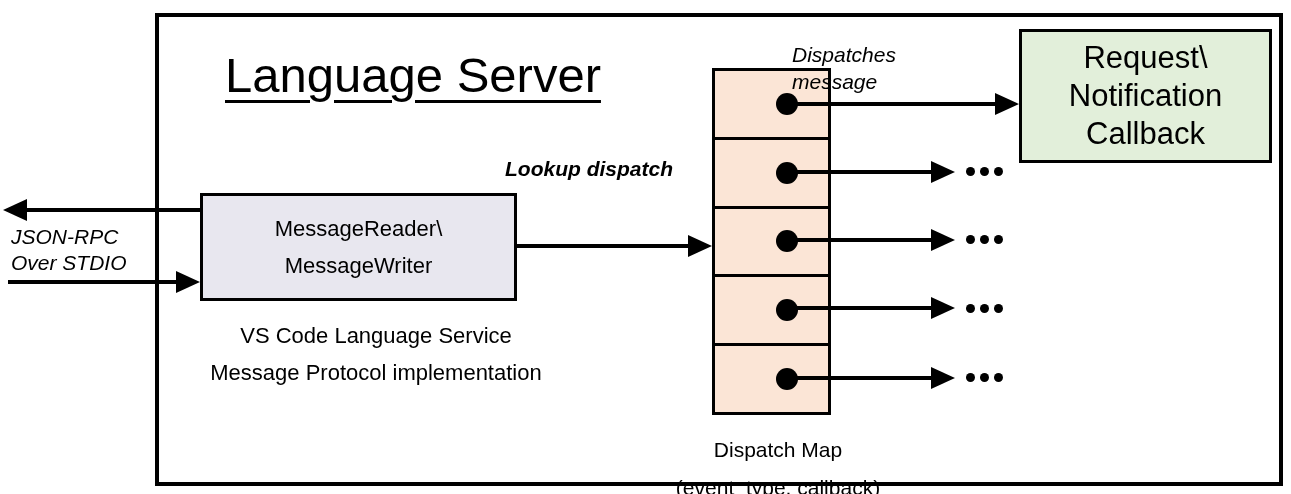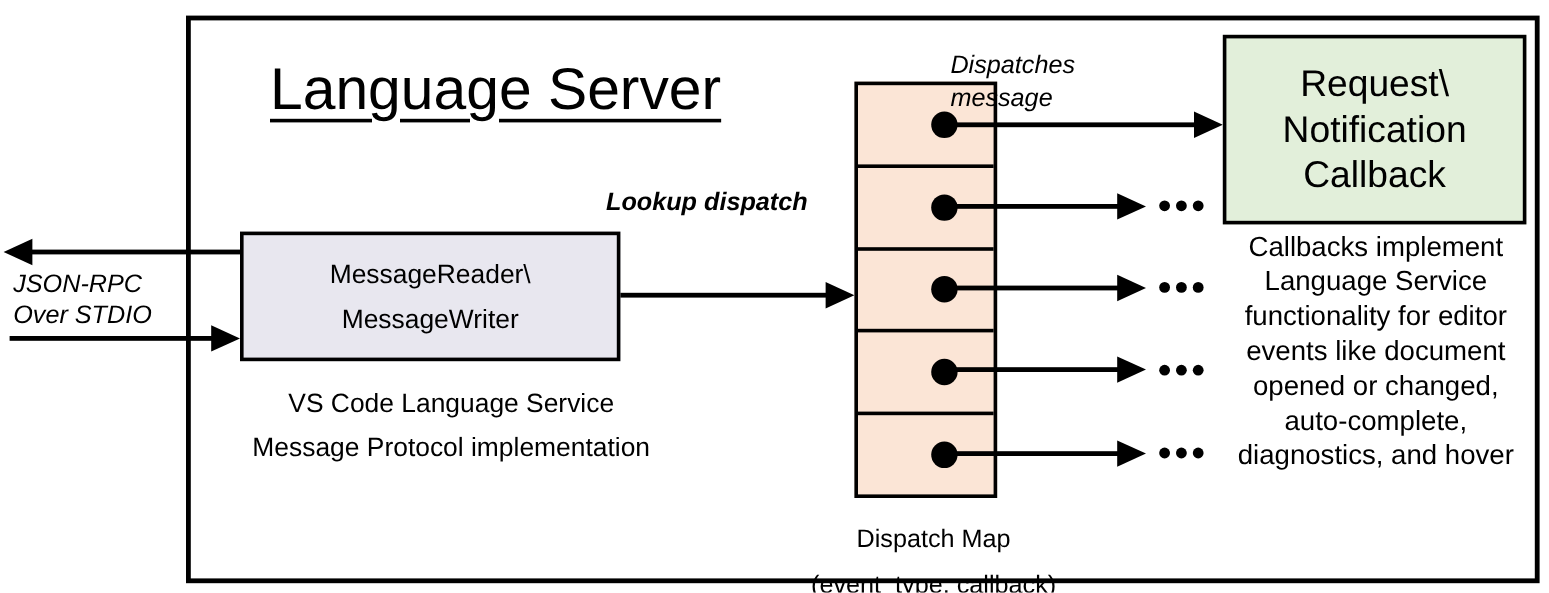--- a/index.html
+++ b/index.html
@@ -147,29 +147,20 @@
     </div>
 
   <div class="hline" style="left:787px;top:376px;width:146px;"></div>
   <div class="head-right" style="left:931px;top:367px;"></div>
   <div class="edots" style="left:966px;top:373px;" aria-label="...">
       <i></i>
       <i></i>
       <i></i>
     </div>
 
-  <div class="box callback" style="left:1019px;top:29px;width:253px;height:158px;">
+  <div class="box callback" style="left:1019px;top:29px;width:253px;height:134px;">
     <span>Request\</span>
     <span>Notification</span>
     <span>Callback</span>
   </div>
 
-  <div class="desc" style="left:1020px;top:191px;width:253px;">
-    <span>Callbacks implement</span>
-    <span>Language Service</span>
-    <span>functionality for editor</span>
-    <span>events like document</span>
-    <span>opened or changed,</span>
-    <span>auto-complete,</span>
-    <span>diagnostics, and hover</span>
-  </div>
 
 </div>
 
 </body></html>

